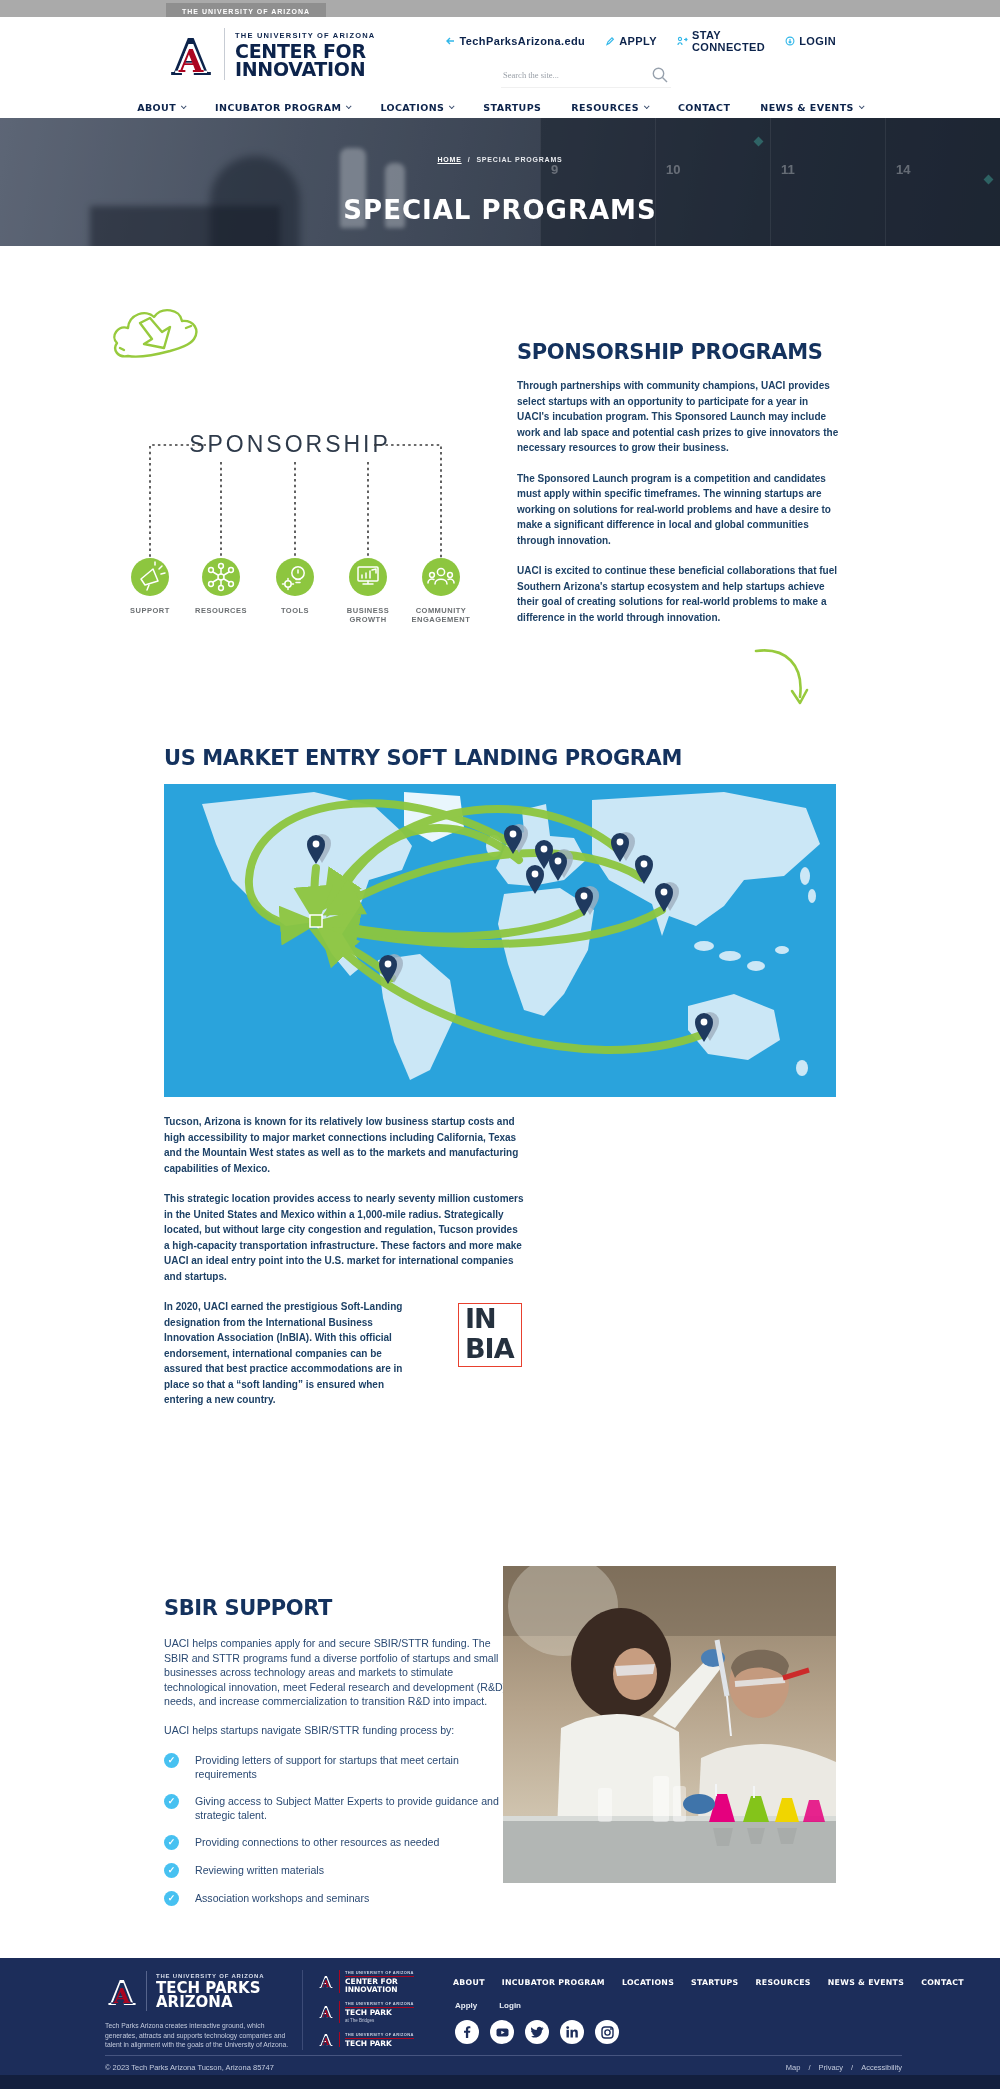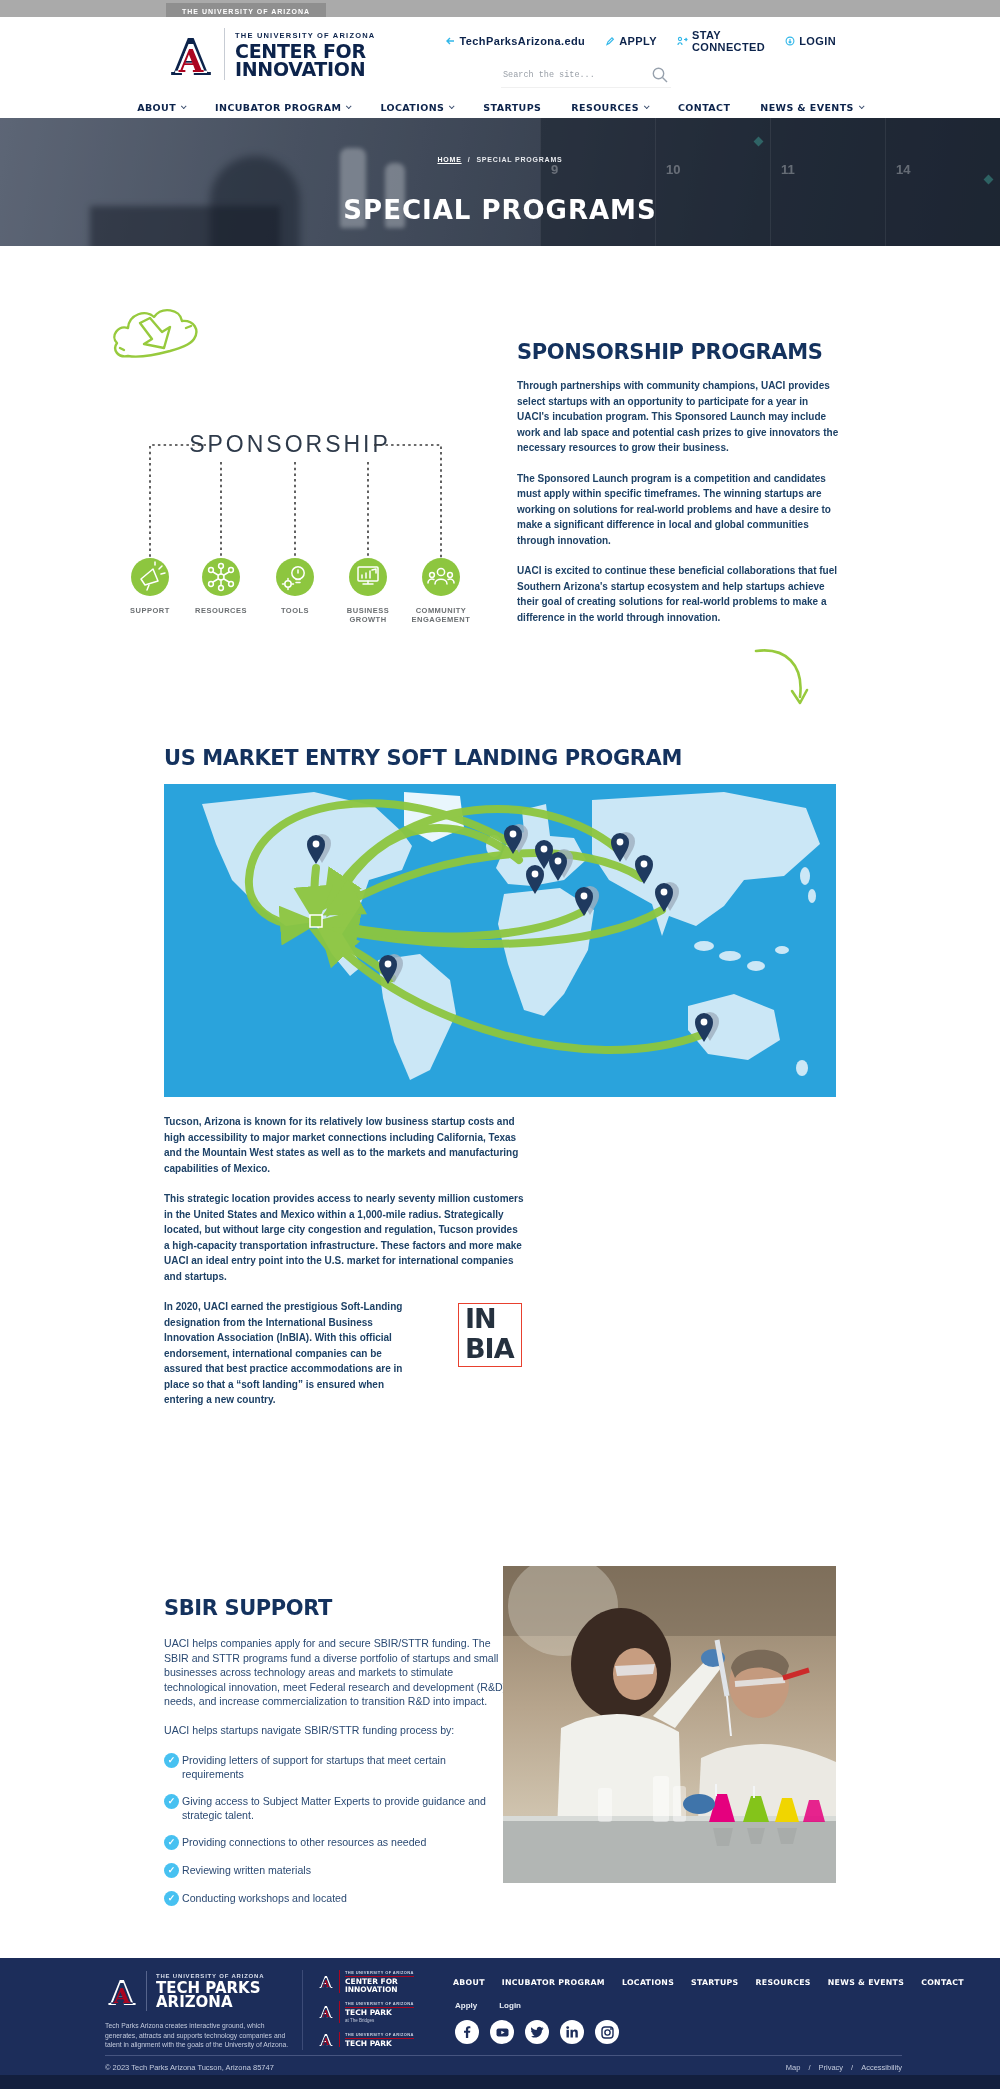--- a/index.html
+++ b/index.html
@@ -16,21 +16,21 @@
   .brand { position:absolute; left:166px; top:9px; display:flex; align-items:center; text-decoration:none; cursor:pointer; }
   .block-a { display:block; }
   .brand-rule { width:1px; height:52px; background:#c7ccd4; margin:0 10px 0 8px; }
   .brand-inst { font-size:7.5px; letter-spacing:1.2px; color:#0C234B; font-weight:bold; margin-bottom:2px; }
   .brand-line { font-size:19px; line-height:18px; font-weight:800; color:#0C234B; font-family:"DejaVu Sans","Liberation Sans",sans-serif; letter-spacing:-0.3px; }
   .header-right { position:absolute; right:164px; top:12px; width:360px; }
   .utility-links { display:flex; justify-content:flex-end; gap:20px; align-items:center; }
   .u-link { display:flex; align-items:center; gap:4px; font-size:11px; font-weight:bold; color:#0C234B; letter-spacing:.4px; text-decoration:none; cursor:pointer; }
   .u-ic { display:inline-flex; }
   .search-box { margin-top:10px; margin-left:25px; width:170px; display:flex; align-items:center; justify-content:space-between; border-bottom:1px solid #f0f0f0; padding:3px 2px; }
-  .search-box input { border:none; outline:none; font-size:8.5px; color:#555; width:120px; font-family:Liberation Mono, monospace; }
+  .search-box input { border:none; outline:none; font-size:8.5px; color:#555; width:120px; font-family:Liberation Serif, serif; }
   .search-box input::placeholder { color:#9aa0a8; }
 
   
   .main-nav { height:22px; display:flex; justify-content:center; align-items:center; gap:30px; background:#fff; }
   .nav-item { display:flex; align-items:center; gap:5px; font-size:9.5px; font-weight:800; color:#0C234B; letter-spacing:.4px; text-decoration:none; cursor:pointer; font-family:"DejaVu Sans","Liberation Sans",sans-serif; }
   .chev { width:4px; height:4px; border-right:1.4px solid #0C234B; border-bottom:1.4px solid #0C234B; transform:rotate(45deg) translateY(-1px); opacity:.8; }
 
   
   .hero { position:relative; height:128px; background:linear-gradient(100deg,#7a8292 0%,#5d6675 28%,#47505f 55%,#333d4c 78%,#2a3341 100%); overflow:hidden; }
   .hero-board { position:absolute; left:54%; top:0; width:46%; height:100%; background:rgba(18,24,34,.45); display:flex; }
@@ -63,21 +63,21 @@
   .inbia-logo { float:right; width:94px; height:84px; position:relative; margin:2px 0 2px 14px; }
   .inbia-square { position:absolute; right:2px; top:2px; width:64px; height:64px; border:1.5px solid #E8402E; }
   .inbia-t { position:absolute; left:0; background:#fff; font-family:"DejaVu Sans","Liberation Sans",sans-serif; font-weight:800; color:#25313F; font-size:27px; line-height:27px; letter-spacing:-1px; padding-right:5px;margin-left:35px; }
   .inbia-t1 { top:4px; } .inbia-t2 { top:34px; }
 
   .sbir { position:absolute; left:164px; top:1320px; width:672px; height:330px; }
   .sbir-left { width:346px; padding-top:30px; }
   .sbir-left h2.sec { margin-bottom:16px; }
   .sbir-p { font-size:10.6px; line-height:14.5px; font-weight:normal; color:#2B4A73; margin-bottom:14px; }
   .sbir-list { list-style:none; margin-top:16px; }
-  .sbir-list li { display:flex; gap:3px; margin-bottom:13px; align-items:flex-start; }
+  .sbir-list li { display:flex; gap:16px; margin-bottom:13px; align-items:flex-start; }
   .check { flex:none; width:15px; height:15px; border-radius:50%; background:#47C1F1; color:#fff; font-size:9px; line-height:15px; text-align:center; font-weight:bold; }
   .check::after { content:"\2713"; }
   .li-text { font-size:10.6px; line-height:13.5px; color:#2B4A73; padding-top:1px; }
   .sbir-photo { position:absolute; left:339px; top:0; width:333px; height:317px; }
 
   
   .footer { position:relative; height:131px; background:#1C2D5A; color:#fff; }
   .f-main { position:relative; height:117px; }
   .f-brand { position:absolute; left:105px; top:13px; display:flex; align-items:center; }
   .f-rule { width:1px; height:40px; background:#5a6required88; background:#56648c; margin:0 9px 0 7px; }
@@ -427,21 +427,21 @@
           <li>
               <span class="check"></span>
               <span class="li-text">Providing connections to other resources as needed</span>
             </li>
           <li>
               <span class="check"></span>
               <span class="li-text">Reviewing written materials</span>
             </li>
           <li>
               <span class="check"></span>
-              <span class="li-text">Conducting workshops and located</span>
+              <span class="li-text">Association workshops and seminars</span>
             </li>
         </ul>
       </div>
       <svg class="sbir-photo" width="333" height="317" viewBox="0 0 333 317">
         <defs>
           <linearGradient id="labbg" x1="0" y1="0" x2="0" y2="1">
             <stop offset="0" stop-color="#8d7c66"></stop>
               <stop offset="0.45" stop-color="#b7a58d"></stop>
               <stop offset="0.78" stop-color="#cfc3ae"></stop>
               <stop offset="1" stop-color="#b9bcb9"></stop>

